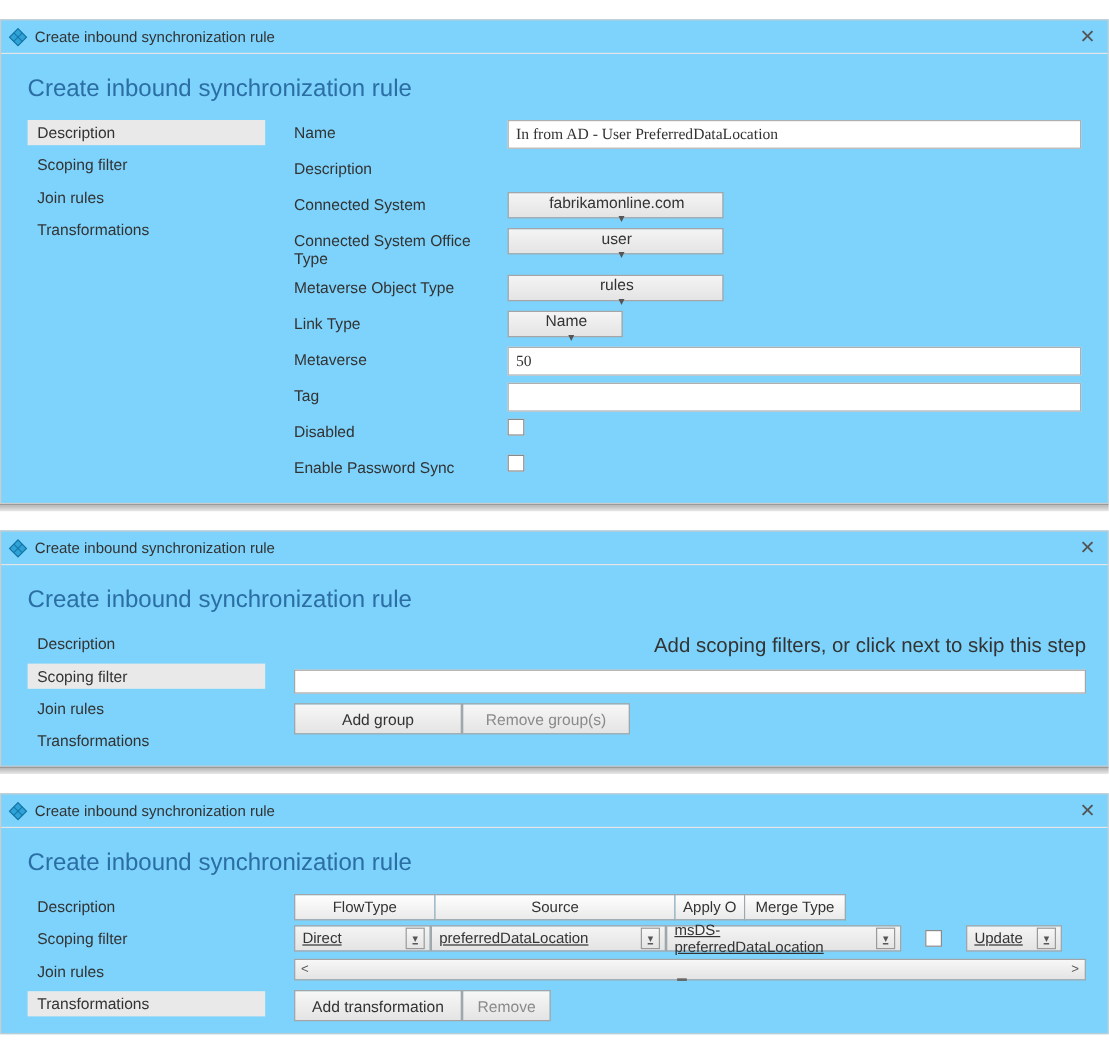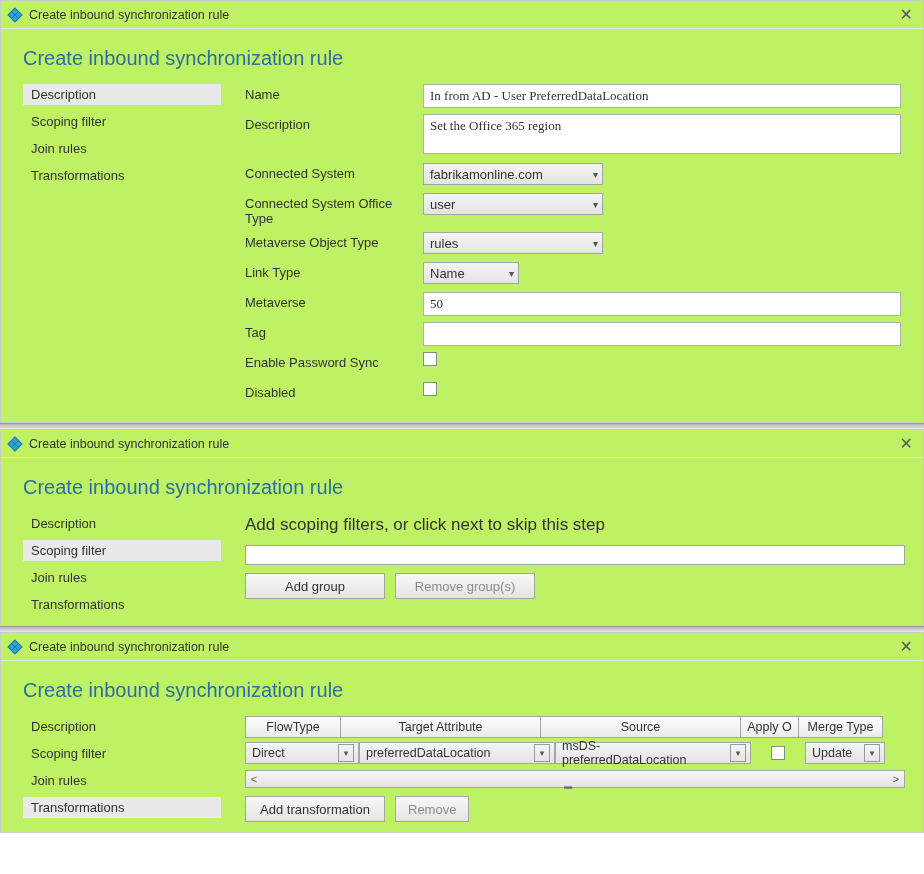--- a/index.html
+++ b/index.html
@@ -11,23 +11,24 @@
     color: #333;
     background: #fff;
     width: 924px;
   }
   .divider {
     height: 6px;
     background: linear-gradient(#b5b5b5,#e8e8e8);
     border-top:1px solid #9a9a9a;
   }
   .panel {
-    background: #bef264;
+    background: #7dd3fc;
     border: 1px solid #ccc;
     padding-bottom: 10px;
+    margin-top: 16px;
   }
   .titlebar {
     display: flex;
     align-items: center;
     height: 28px;
     padding: 0 6px;
     border-bottom: 1px solid #e5e5e5;
   }
   .titlebar .title {
     margin-left: 6px;
@@ -99,29 +100,30 @@
   .combo {
     display:inline-flex;
     align-items:center;
     border:1px solid #a5a5a5;
     background:linear-gradient(#f4f4f4,#e4e4e4);
     height:22px;
     font-size:13px;
     color:#333;
     padding:0 4px 0 6px;
     cursor:pointer;
+    flex-direction:column;
   }
   .combo span.val { flex:1; }
   .combo .chev { margin-left:8px; font-size:10px; color:#555; }
   .cb {
     width:14px;height:14px;border:1px solid #8a8a8a;display:inline-block;background:#fff;
     cursor:pointer;
   }
   .section-title {
-    font-size:17px; color:#333; padding:2px 0 10px 0;
+    font-size:17px; color:#333; padding:2px 0 10px 0;text-align:right;
   }
   .btn {
     display:inline-flex;align-items:center;justify-content:center;
     height:26px;
     border:1px solid #a5a5a5;
     background:linear-gradient(#f7f7f7,#e4e4e4);
     padding:0 12px;
     font-size:13px;color:#333;cursor:pointer;
   }
   .btn.disabled { color:#8a8a8a; cursor:default; }
@@ -132,41 +134,41 @@
     border:0; width:660px;
   }
   .grid-header { display:flex; }
   .grid-header .gh {
     border:1px solid #a5a5a5;
     background:linear-gradient(#fefefe,#eaeaea);
     font-size:12.5px;color:#333;
     display:flex;align-items:center;justify-content:center;
     height:22px;
   }
-  .grid-row { display:flex; margin-top:4px; gap:0; }
+  .grid-row { display:flex; margin-top:4px; gap:0;text-decoration:underline; }
   .gcell-combo {
     display:flex;align-items:center;border:1px solid #a5a5a5;
     background:linear-gradient(#f4f4f4,#e4e4e4);height:22px;
     padding:0 4px 0 6px;font-size:12.5px;color:#333;cursor:pointer;
   }
   .gcell-combo .chev {
     width:16px;height:18px;border:1px solid #9a9a9a;margin-left:6px;
     display:flex;align-items:center;justify-content:center;font-size:9px;color:#555;
     background:linear-gradient(#f7f7f7,#e4e4e4);
   }
   .gcell-combo span.val{flex:1;}
   .hscroll {
     display:flex;align-items:center;margin-top:6px;
     border:1px solid #a5a5a5;background:linear-gradient(#f7f7f7,#e4e4e4);
     height:18px;width:660px;
   }
   .hscroll .arrow{width:16px;display:flex;align-items:center;justify-content:center;font-size:11px;color:#555;cursor:pointer;}
   .hscroll .track{flex:1;position:relative;}
   .hscroll .thumb{position:absolute;left:47%;top:3px;width:24px;height:10px;display:flex;align-items:center;justify-content:center;color:#666;}
-  .btn-row{display:flex;gap:10px;margin-top:8px;}
+  .btn-row{display:flex;margin-top:8px;}
   .btn.w{min-width:140px;}
 </style>
 </head>
 <body>
 
 <div class="panel">
   <div class="titlebar">
     <span class="rhombus-icon">
       <svg width="16" height="16" viewBox="0 0 16 16">
           <g transform="translate(8,8) rotate(45)">
@@ -190,21 +192,20 @@
       <div class="sidebar-item"><span>Transformations</span></div>
     </div>
 
     <div class="content">
       <div class="form-row">
         <label>Name</label>
         <div class="field"><input type="text" class="tb" value="In from AD - User PreferredDataLocation" style=""></div>
       </div>
       <div class="form-row" style="align-items:flex-start">
         <label>Description</label>
-        <div class="field"><textarea class="tb" rows="2" style="">Set the Office 365 region</textarea></div>
       </div>
       <div class="form-row">
         <label>Connected System</label>
         <div class="field"><div class="combo" style="width:180px">
               <span class="val">fabrikamonline.com</span>
               <span class="chev">▾</span>
             </div></div>
       </div>
       <div class="form-row">
         <label>Connected System Office Type</label>
@@ -229,25 +230,25 @@
       </div>
       <div class="form-row">
         <label>Metaverse</label>
         <div class="field"><input type="text" class="tb short" value="50" style=""></div>
       </div>
       <div class="form-row">
         <label>Tag</label>
         <div class="field"><input type="text" class="tb" value="" style=""></div>
       </div>
       <div class="form-row">
+        <label>Disabled</label>
+        <div class="field"><span class="cb"></span></div>
+      </div>
+      <div class="form-row">
         <label>Enable Password Sync</label>
-        <div class="field"><span class="cb"></span></div>
-      </div>
-      <div class="form-row">
-        <label>Disabled</label>
         <div class="field"><span class="cb"></span></div>
       </div>
     </div>
   </div>
 </div>
 
 <div class="divider"></div>
 
 <div class="panel">
   <div class="titlebar">
@@ -313,22 +314,21 @@
       <div class="sidebar-item"><span>Description</span></div>
       <div class="sidebar-item"><span>Scoping filter</span></div>
       <div class="sidebar-item"><span>Join rules</span></div>
       <div class="sidebar-item selected"><span>Transformations</span></div>
     </div>
 
     <div class="content">
 
       <div class="grid">
         <div class="grid-header">
-          <div class="gh" style="width:96px">FlowType</div>
-          <div class="gh" style="width:200px;border-left:none">Target Attribute</div>
+          <div class="gh" style="width:118px">FlowType</div>
           <div class="gh" style="width:200px;border-left:none">Source</div>
           <div class="gh" style="width:58px;border-left:none">Apply O</div>
           <div class="gh" style="width:84px;border-left:none">Merge Type</div>
         </div>
         <div class="grid-row">
           <div class="gcell-combo" style="width:114px">
               <span class="val">Direct</span>
               <span class="chev">▾</span>
             </div>
           <div class="gcell-combo" style="width:196px">

